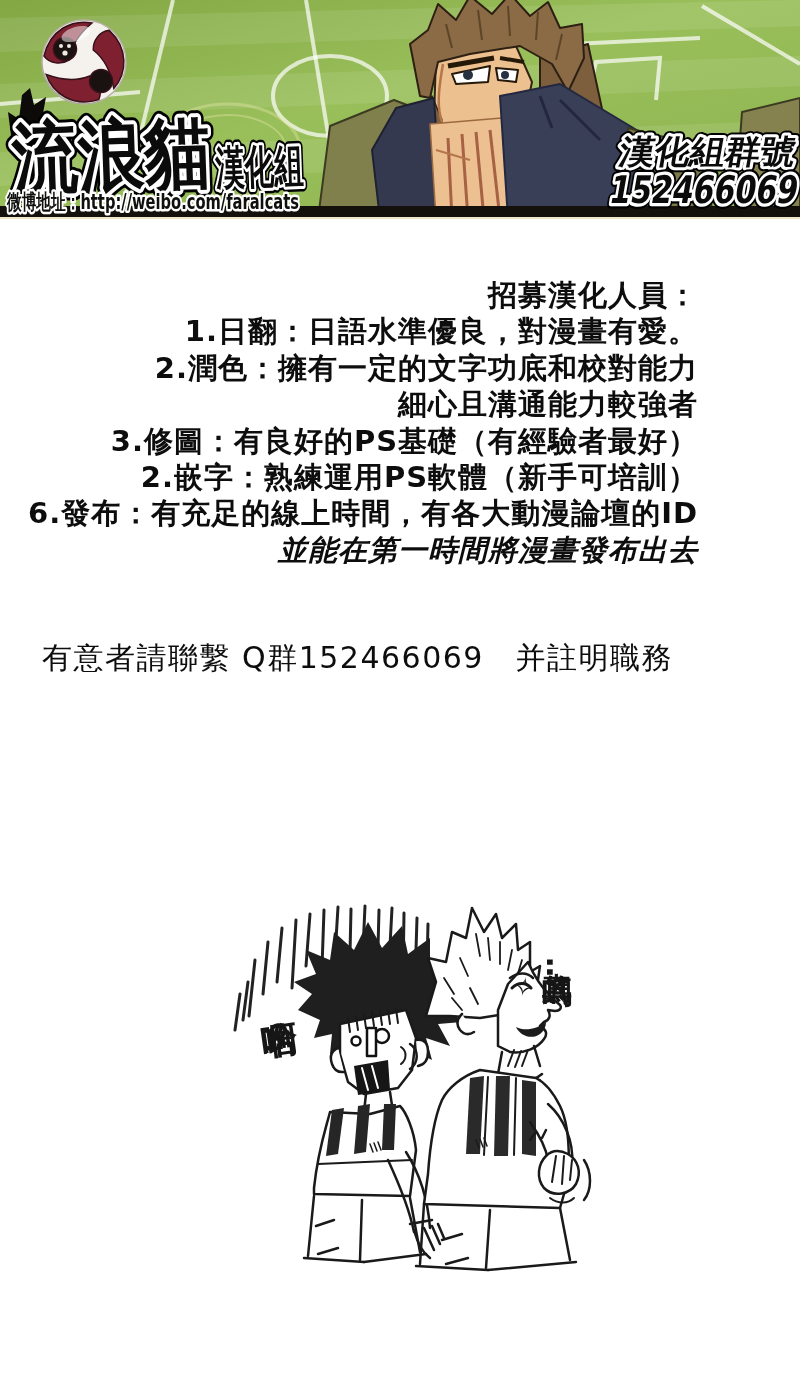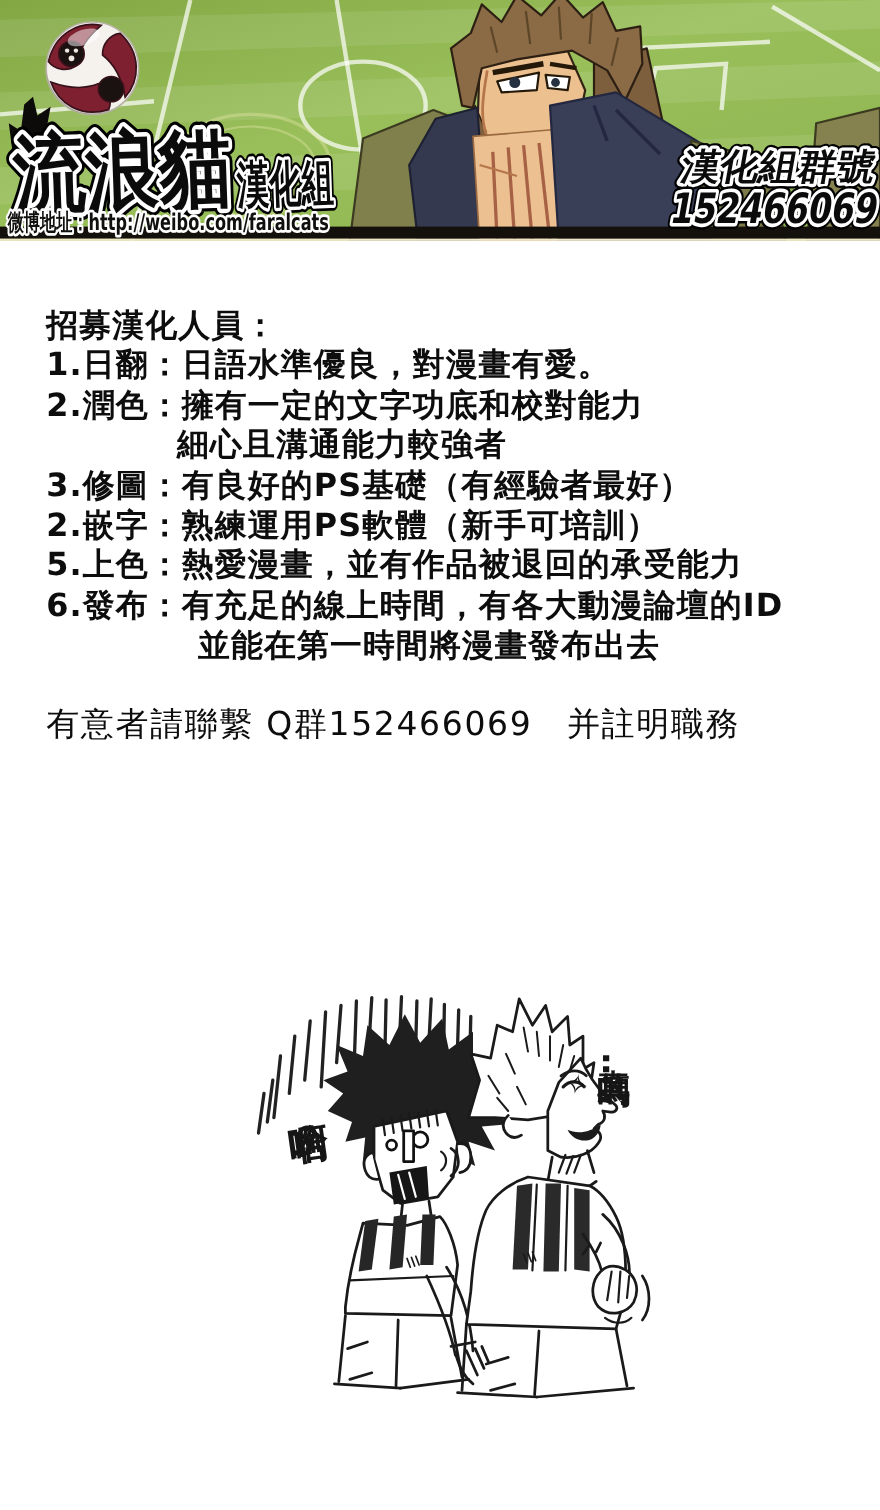--- a/index.html
+++ b/index.html
@@ -1,23 +1,23 @@
 <!DOCTYPE html>
 <html><head>
 <meta charset="utf-8">
 <style>
   html,body{margin:0;padding:0;background:#e8e8e8;}
   .page{position:relative;width:800px;height:1373px;background:#ffffff;overflow:hidden;
         font-family:"DejaVu Sans",sans-serif;}
   .banner{position:absolute;left:0;top:0;width:800px;height:219px;}
   .banner svg{position:absolute;left:0;top:0;}
-  .recruit{position:absolute;left:42px;top:277px;color:#0d0d0d;font-weight:bold;
-           font-size:29px;line-height:36.4px;letter-spacing:1px;white-space:nowrap;}
+  .recruit{position:absolute;left:28px;top:277px;color:#0d0d0d;font-weight:bold;
+           font-size:29px;line-height:36.4px;letter-spacing:1px;white-space:nowrap;text-align:right;}
   .recruit .indent1{margin-left:119px;}
-  .recruit .indent2{margin-left:138px;}
+  .recruit .indent2{margin-left:138px;font-style:italic;}
   .contact{position:absolute;left:42px;top:638px;color:#0d0d0d;font-weight:normal;
            font-size:30px;letter-spacing:1.5px;white-space:nowrap;}
   .illu{position:absolute;left:230px;top:898px;width:365px;height:395px;}
   .illu svg{position:absolute;left:0;top:0;}
   .vtext{position:absolute;writing-mode:vertical-rl;color:#161616;font-weight:bold;line-height:1;}
   .vtext.left{left:28px;top:96px;font-size:36px;transform:rotate(-8deg);letter-spacing:2px;}
   .vtext.right{left:312px;top:50px;font-size:30px;letter-spacing:3px;}
   .sparkle{position:absolute;left:283px;top:74px;font-size:26px;color:#161616;
            transform:rotate(12deg);font-weight:bold;}
 </style>
@@ -148,21 +148,20 @@
     </svg>
   </div>
 
   <div class="recruit">
     <div>招募漢化人員：</div>
     <div>1.日翻：日語水準優良，對漫畫有愛。</div>
     <div>2.潤色：擁有一定的文字功底和校對能力</div>
     <div class="indent1">細心且溝通能力較強者</div>
     <div>3.修圖：有良好的PS基礎（有經驗者最好）</div>
     <div>2.嵌字：熟練運用PS軟體（新手可培訓）</div>
-    <div>5.上色：熱愛漫畫，並有作品被退回的承受能力</div>
     <div>6.發布：有充足的線上時間，有各大動漫論壇的ID</div>
     <div class="indent2">並能在第一時間將漫畫發布出去</div>
   </div>
 
   <div class="contact">有意者請聯繫 Q群152466069　并註明職務</div>
 
   <div class="illu">
     <svg width="365" height="395" viewBox="0 0 365 395" stroke-linecap="round" stroke-linejoin="round">
 
       <g stroke="#222" stroke-width="3" fill="none">

